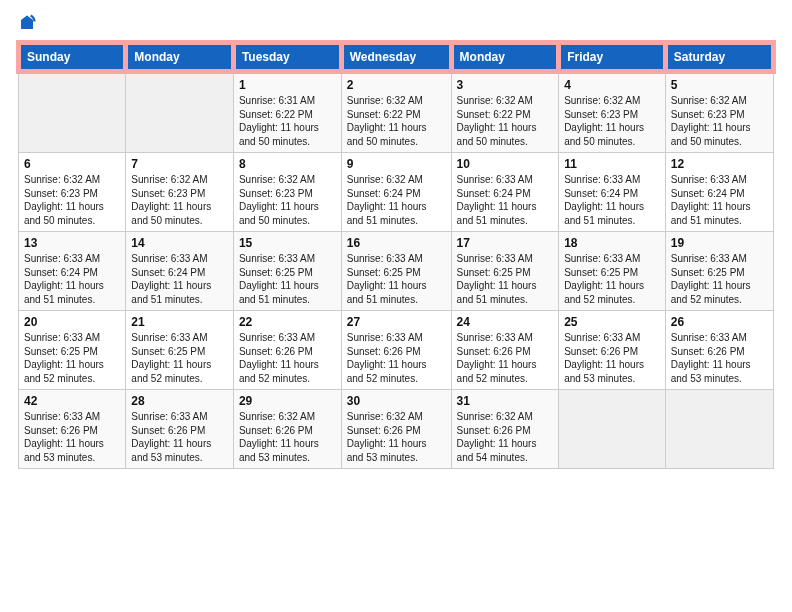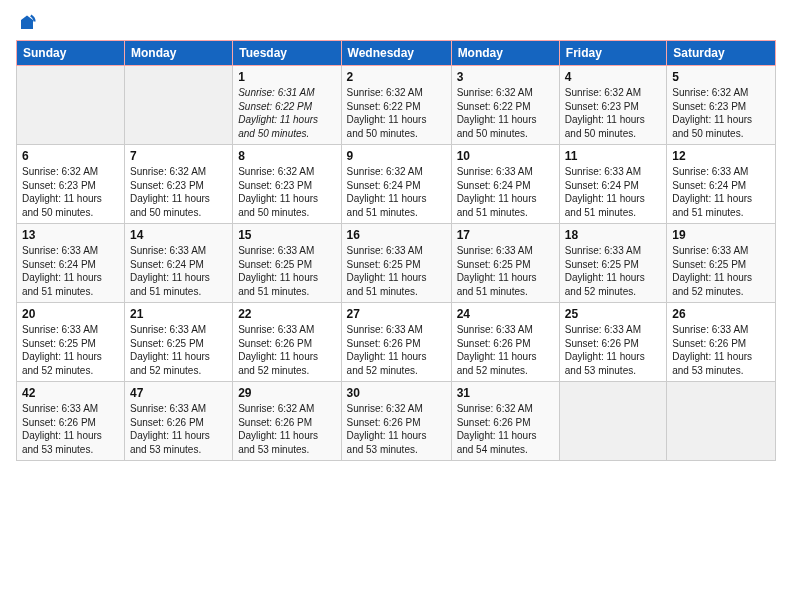--- a/index.html
+++ b/index.html
@@ -57,21 +57,21 @@
       border-collapse: collapse;
       font-size: 10.5px;
     }
     .calendar thead th {
       background: #1565c0;
       color: #fff;
       font-weight: bold;
       text-align: left;
       padding: 5px 6px;
       font-size: 12px;
-      border: 1px solid #fca5a5;
+      border: 5px solid #fca5a5;
     }
     .calendar tbody td {
       border: 1px solid #ccc;
       vertical-align: top;
       padding: 4px 5px;
       width: 113px;
       min-height: 70px;
       height: 78px;
       background: #fff;
     }
@@ -129,21 +129,21 @@
           <th>Friday</th>
           <th>Saturday</th>
         </tr>
     </thead>
     <tbody id="calendar-body">
     <tr>
           <td class="empty"></td>
           <td class="empty"></td>
           <td>
             <span class="day-num">1</span>
-            <div class="day-info" style="white-space: pre-line; font-style: italic;">Sunrise: 6:31 AM
+            <div class="day-info" style="white-space: pre-line;">Sunrise: 6:31 AM
 Sunset: 6:22 PM
 Daylight: 11 hours and 50 minutes.</div>
           </td>
           <td>
             <span class="day-num">2</span>
             <div class="day-info" style="white-space: pre-line;">Sunrise: 6:32 AM
 Sunset: 6:22 PM
 Daylight: 11 hours and 50 minutes.</div>
           </td>
           <td>
@@ -298,21 +298,21 @@
           </td>
         </tr>
         <tr>
           <td>
             <span class="day-num">42</span>
             <div class="day-info" style="white-space: pre-line;">Sunrise: 6:33 AM
 Sunset: 6:26 PM
 Daylight: 11 hours and 53 minutes.</div>
           </td>
           <td>
-            <span class="day-num">47</span>
+            <span class="day-num">28</span>
             <div class="day-info" style="white-space: pre-line;">Sunrise: 6:33 AM
 Sunset: 6:26 PM
 Daylight: 11 hours and 53 minutes.</div>
           </td>
           <td>
             <span class="day-num">29</span>
             <div class="day-info" style="white-space: pre-line;">Sunrise: 6:32 AM
 Sunset: 6:26 PM
 Daylight: 11 hours and 53 minutes.</div>
           </td>

